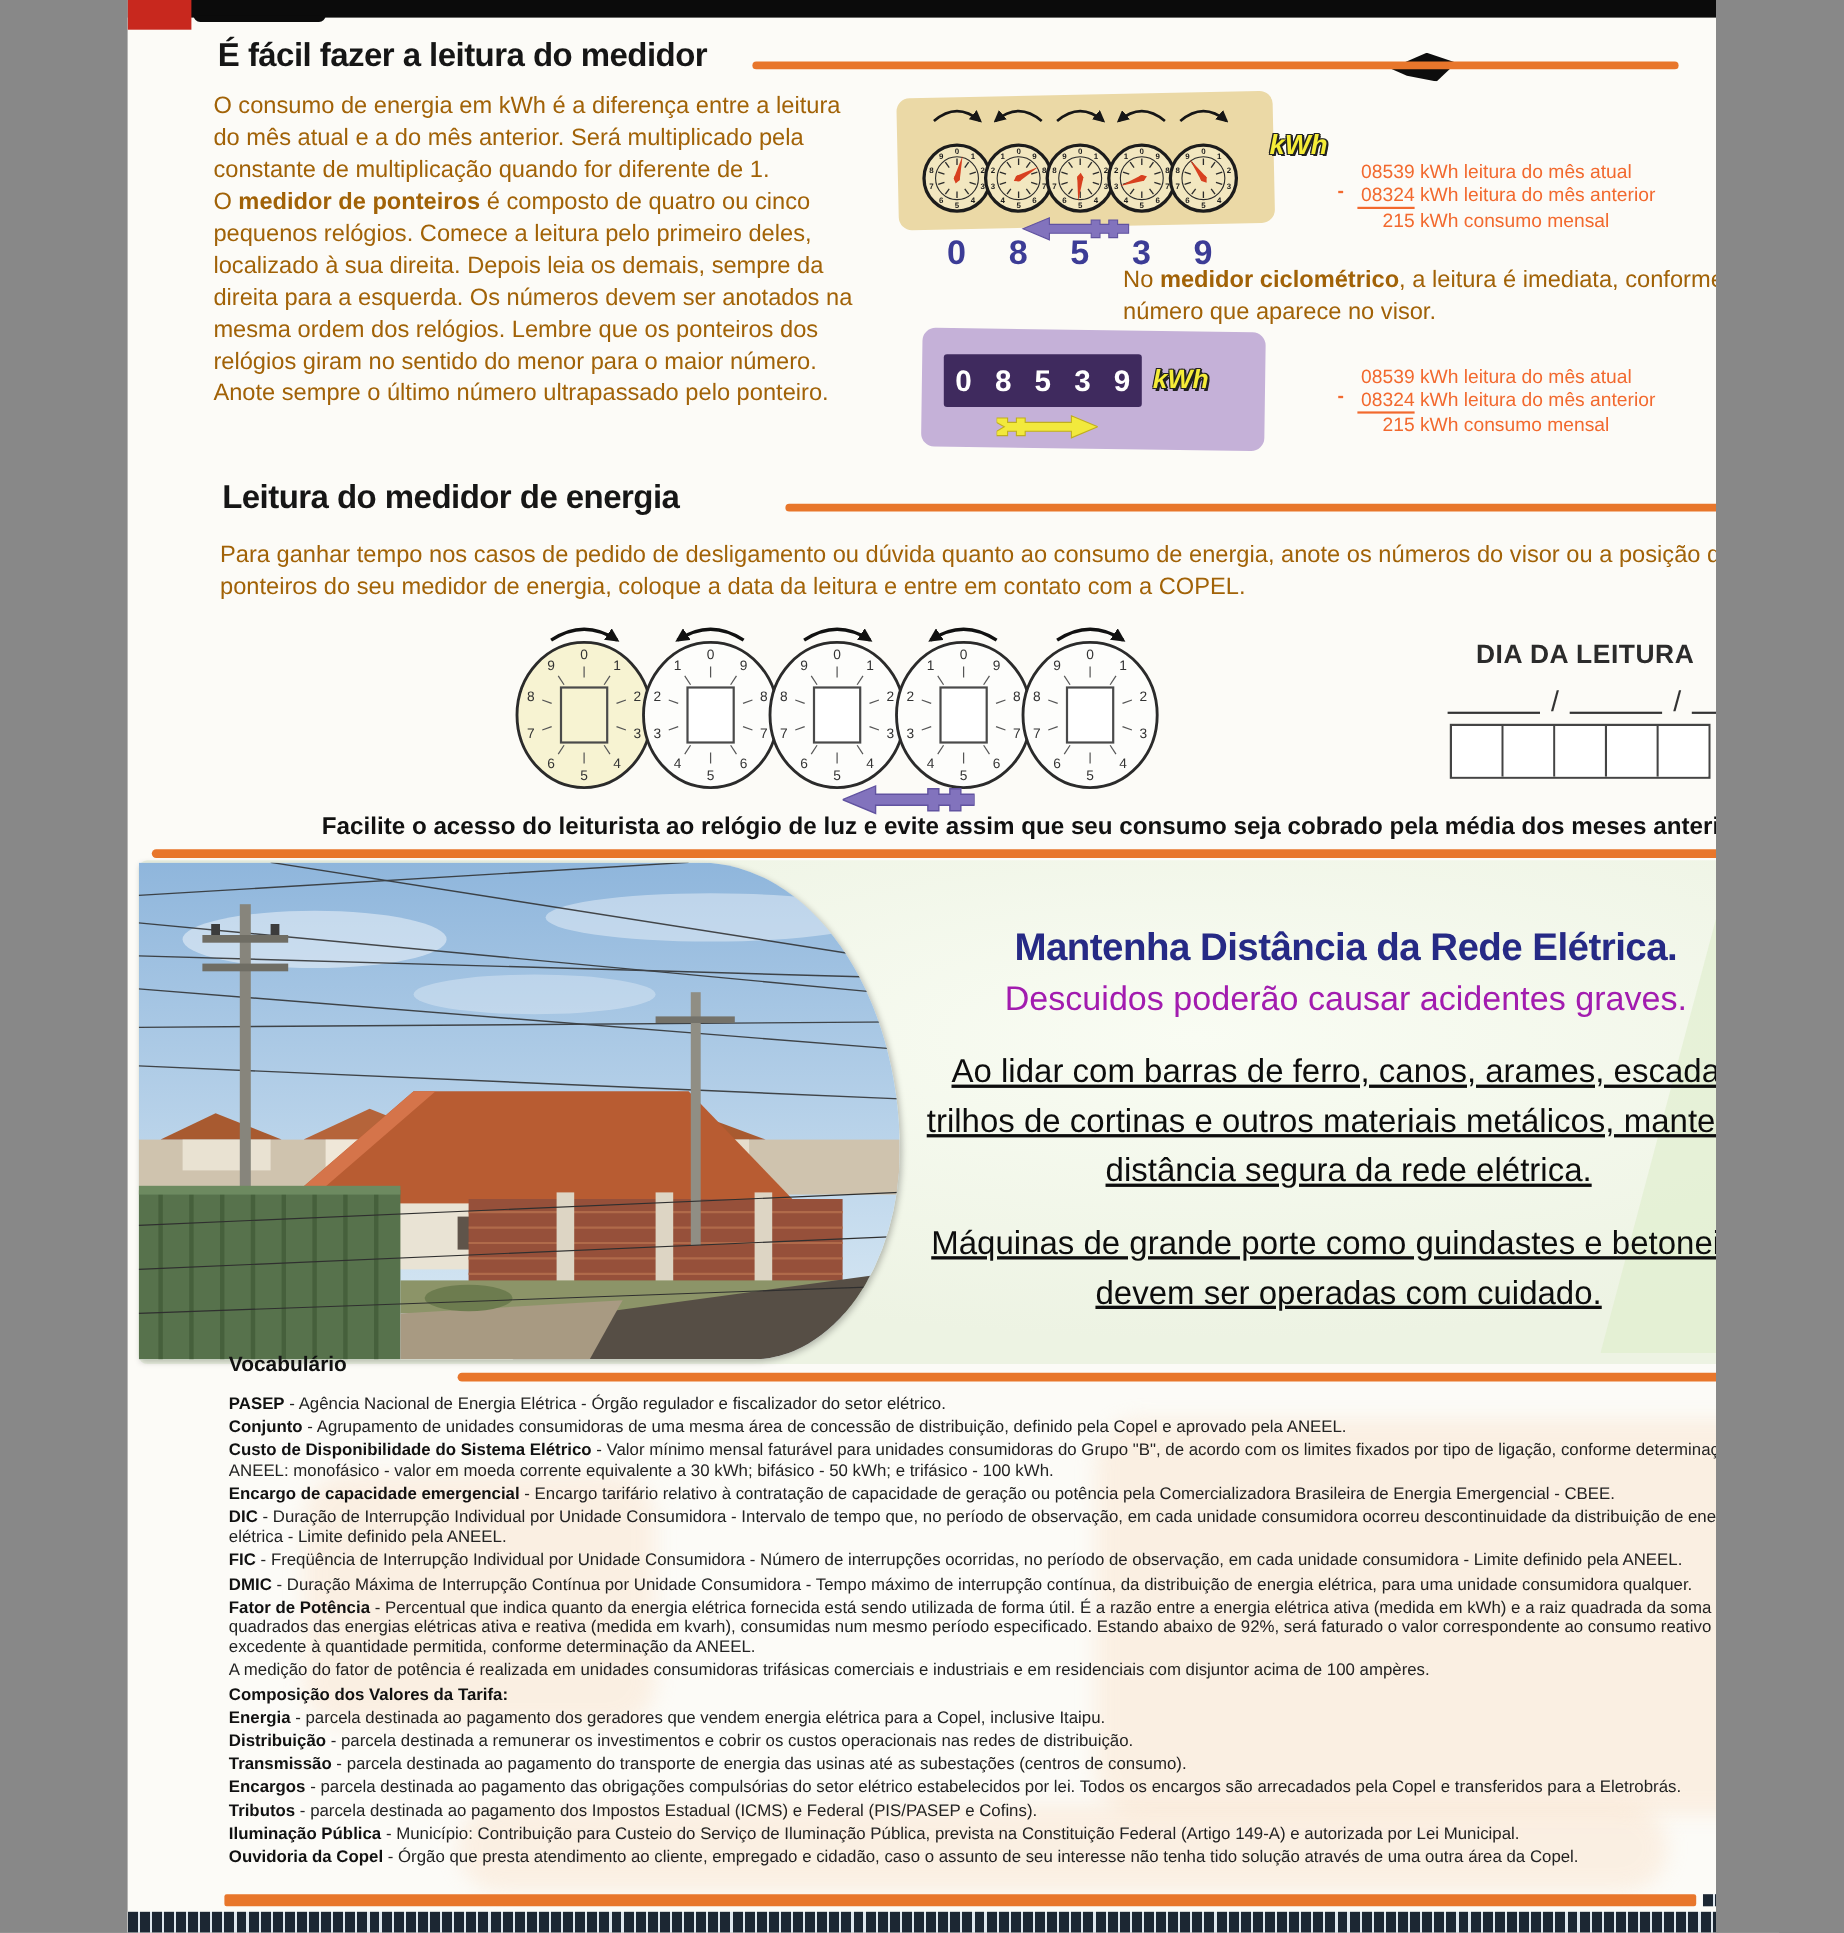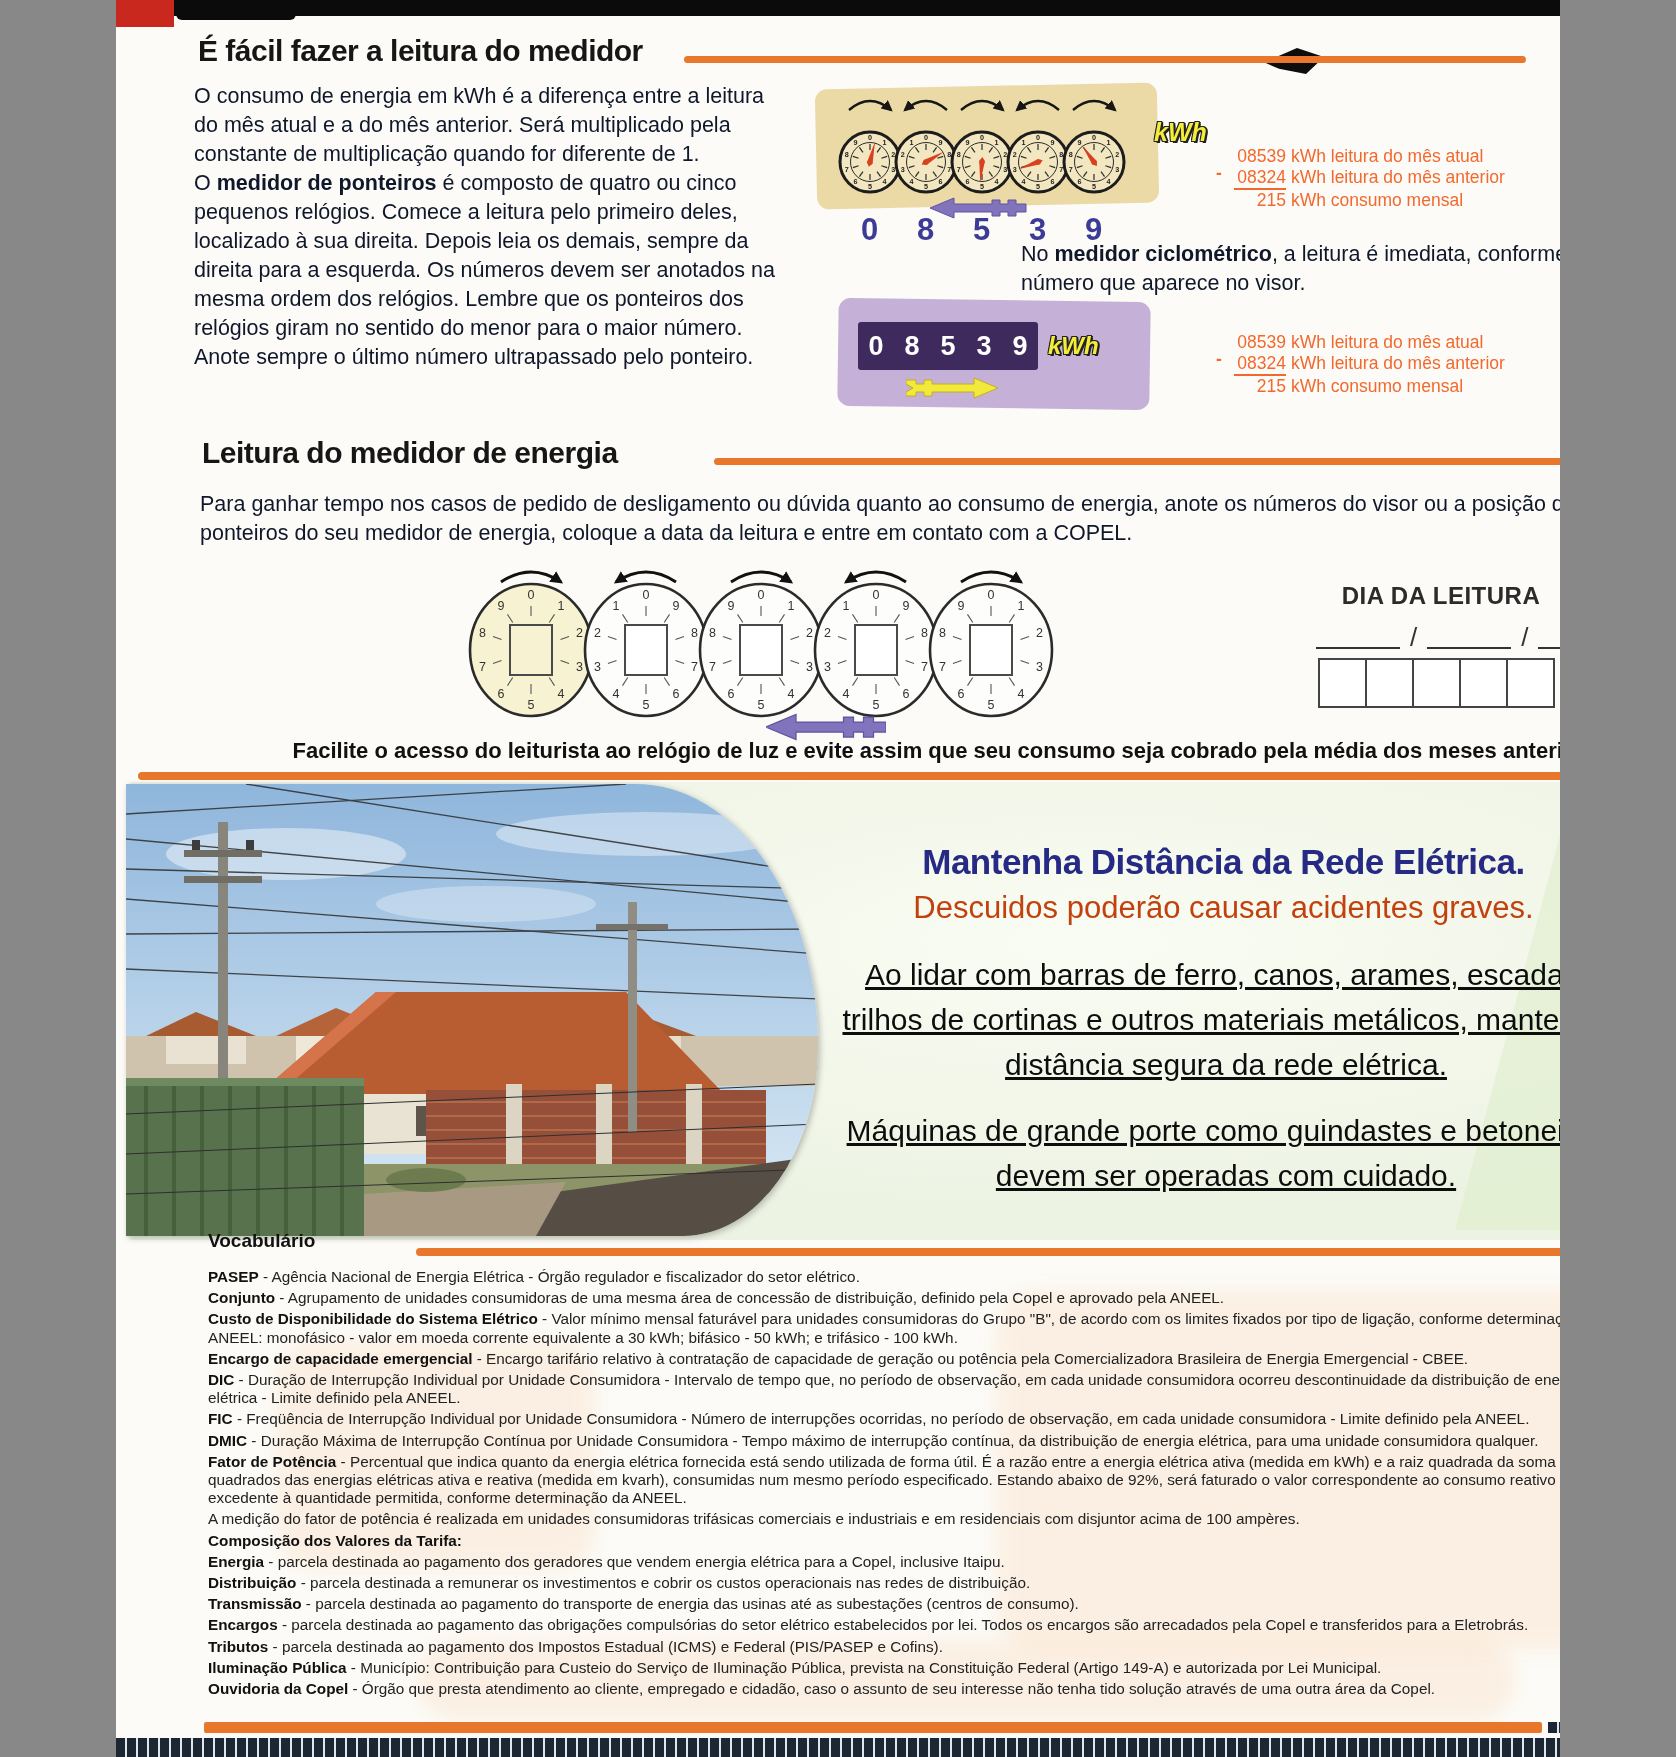--- a/index.html
+++ b/index.html
@@ -12,21 +12,21 @@
   .scan-red{left:0;top:0;width:58px;height:27px;background:#c8281e;}
   .scan-smudge{left:1148px;top:48px;width:60px;height:26px;background:#0d0d0d;
                clip-path:polygon(0 55%,55% 0,100% 35%,70% 100%,25% 80%);}
   .scan-dot{width:48px;height:50px;background:#070707;border-radius:50%;}
   .stain{background:#f9ddc2;opacity:.38;filter:blur(9px);border-radius:40px;}
   .wm{opacity:.55;}
   
   .h1{font-size:30px;font-weight:bold;letter-spacing:-0.5px;color:#161616;}
   .rule{background:#e8762b;border-radius:4px;}
   
-  .bodytext{font-size:21.5px;line-height:29px;color:#0f172a;}
+  .bodytext{font-size:21.5px;line-height:29px;color:#a16207;}
   .bodytext p{margin:0;}
   
   .calc{color:#f2692e;font-size:17.5px;line-height:21px;white-space:nowrap;}
   .calc-row{position:relative;}
   .calc-num{display:inline-block;min-width:52px;text-align:right;}
   .calc-num.u{border-bottom:2px solid #f2692e;}
   .calc-minus{position:absolute;left:-18px;top:-4px;font-weight:bold;}
   
   .blob1{background:#ebd9a6;border-radius:12px;transform:rotate(-1.2deg);}
   .blob2{background:#c5b1d8;border-radius:12px;transform:rotate(.8deg);}
@@ -41,21 +41,21 @@
   .date-seg{width:84px;height:22px;border-bottom:2.5px solid #333;}
   .date-slash{font-size:26px;color:#333;transform:translateY(4px);}
   .date-boxes{display:flex;border:2px solid #444;height:46px;}
   .date-cell{width:45px;border-right:2px solid #444;background:#fff;}
   .date-cell:last-child{border-right:none;}
   .caption{font-size:22px;font-weight:bold;text-align:center;color:#111;}
   
   .panel{background:radial-gradient(ellipse at 62% 35%,#f9fcf3 0%,#edf3e3 65%);border-radius:8px;}
   .photo{border-radius:0 230px 170px 0 / 0 330px 240px 0;overflow:hidden;box-shadow:2px 2px 6px rgba(0,0,0,.25);}
   .safety-title{font-size:35px;font-weight:bold;color:#262a85;text-align:center;letter-spacing:-.5px;}
-  .safety-sub{font-size:31px;color:#c2410c;text-align:center;}
+  .safety-sub{font-size:31px;color:#a21caf;text-align:center;}
   .safety-p{font-size:30px;line-height:45px;color:#0d0d0d;text-align:center;text-decoration:underline;}
   
   .vocab-title{font-size:19px;font-weight:bold;color:#111;}
   .vocab-list{font-size:15.3px;line-height:18.2px;color:#222;}
   .vocab-entry{margin:0 0 3px 0;}
   .vocab-entry b{color:#111;}
   
   .dash{background:repeating-linear-gradient(90deg,#1c2733 0 9px,#dfe7ee 9px 11px);}
 </style>
 </head>

